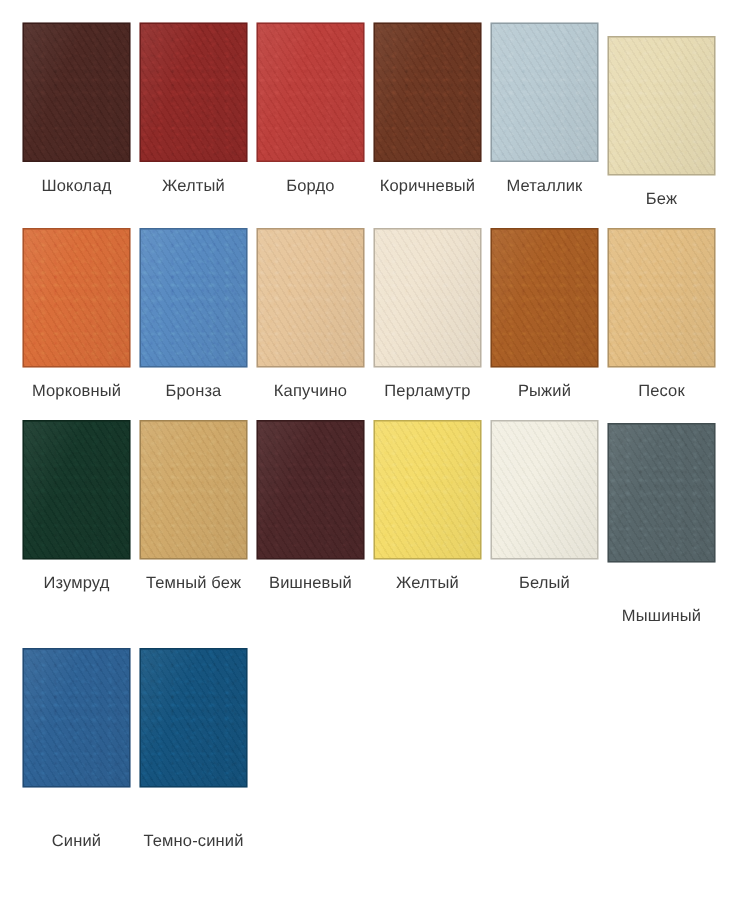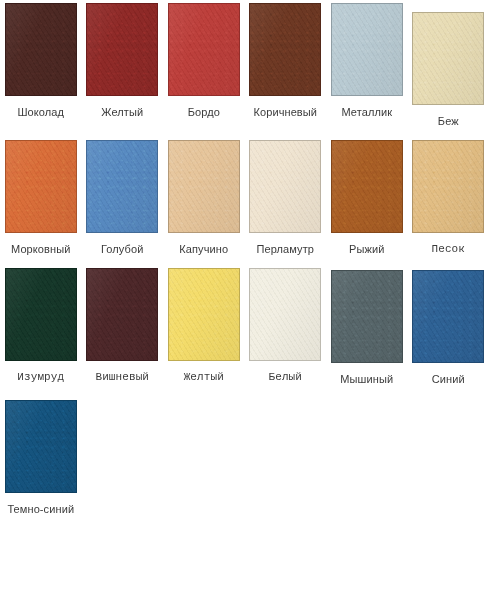--- a/index.html
+++ b/index.html
@@ -16,38 +16,38 @@
     -webkit-font-smoothing: antialiased;
   }
 
   #swatch-grid {
     display: grid;
     grid-template-columns: repeat(6, 1fr);
     grid-template-rows: repeat(4, 1fr);
     width: 489px;
     height: 440px;
     box-sizing: border-box;
-    padding: 0;
+    padding: 12px;
   }
 
   .swatch-cell {
     display: flex;
     flex-direction: column;
     align-items: center;
     justify-content: flex-start;
     box-sizing: border-box;
     padding: 4px 3px 0 3px;
     position: relative;
   }
 
   
   .swatch-cell.row-0 { padding-top: 3px; }
   .swatch-cell.row-1 { padding-top: 12px; }
-  .swatch-cell.row-2 { padding-top: 12px; font-family: Liberation Mono, monospace; }
-  .swatch-cell.row-3 { padding-top: 14px; }
+  .swatch-cell.row-2 { padding-top: 12px; }
+  .swatch-cell.row-3 { padding-top: 14px; gap: 20px; }
 
   .swatch-chip {
     width: 72px;
     height: 93px;
     box-sizing: border-box;
     border: 1px solid rgba(0,0,0,0.22);
     position: relative;
     overflow: hidden;
     flex: 0 0 auto;
   }
@@ -118,41 +118,45 @@
     <div class="swatch-cell row-1">
       <div class="swatch-chip" style="background-color: rgb(232, 220, 180);"></div>
       <div class="swatch-label">Беж</div>
     </div>
     <div class="swatch-cell row-1">
       <div class="swatch-chip" style="background-color: rgb(217, 107, 54);"></div>
       <div class="swatch-label">Морковный</div>
     </div>
     <div class="swatch-cell row-1">
       <div class="swatch-chip" style="background-color: rgb(85, 136, 192);"></div>
-      <div class="swatch-label">Голубой</div>
+      <div class="swatch-label">Бронза</div>
     </div>
     <div class="swatch-cell row-1">
       <div class="swatch-chip" style="background-color: rgb(230, 196, 153);"></div>
       <div class="swatch-label">Капучино</div>
     </div>
     <div class="swatch-cell row-1">
       <div class="swatch-chip" style="background-color: rgb(240, 228, 208);"></div>
       <div class="swatch-label">Перламутр</div>
     </div>
     <div class="swatch-cell row-1">
       <div class="swatch-chip" style="background-color: rgb(168, 92, 34);"></div>
       <div class="swatch-label">Рыжий</div>
     </div>
     <div class="swatch-cell row-2">
       <div class="swatch-chip" style="background-color: rgb(226, 189, 130);"></div>
       <div class="swatch-label">Песок</div>
     </div>
     <div class="swatch-cell row-2">
       <div class="swatch-chip" style="background-color: rgb(18, 52, 38);"></div>
       <div class="swatch-label">Изумруд</div>
+    </div>
+    <div class="swatch-cell row-2">
+      <div class="swatch-chip" style="background-color: rgb(207, 168, 104);"></div>
+      <div class="swatch-label">Темный беж</div>
     </div>
     <div class="swatch-cell row-2">
       <div class="swatch-chip" style="background-color: rgb(74, 36, 38);"></div>
       <div class="swatch-label">Вишневый</div>
     </div>
     <div class="swatch-cell row-2">
       <div class="swatch-chip" style="background-color: rgb(244, 220, 104);"></div>
       <div class="swatch-label">Желтый</div>
     </div>
     <div class="swatch-cell row-2">

